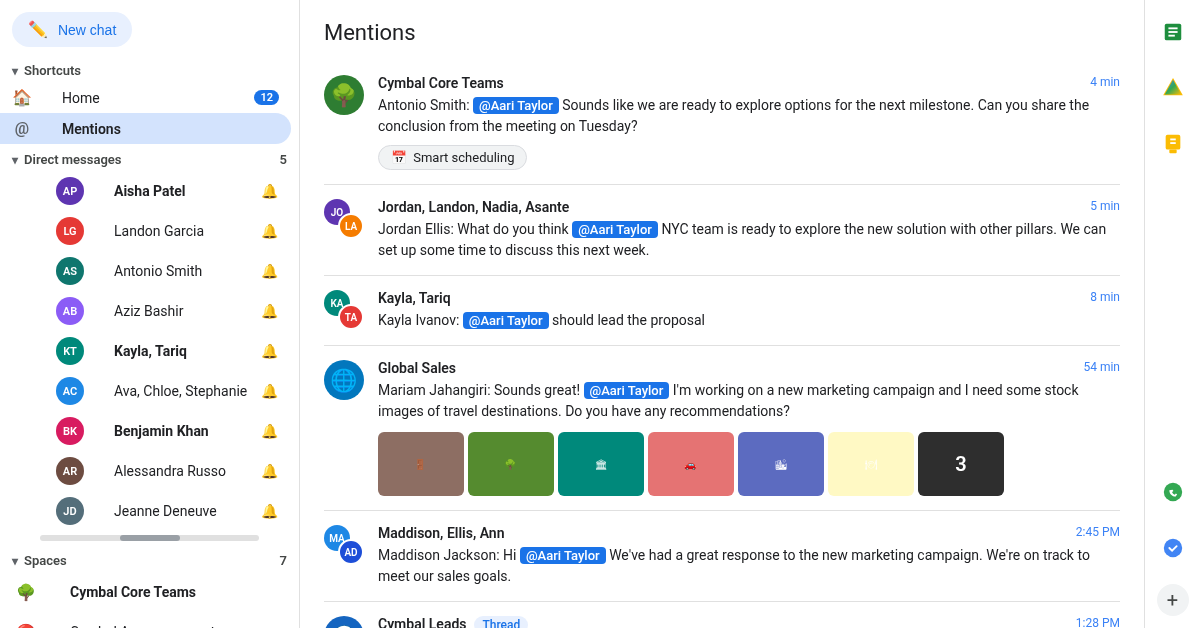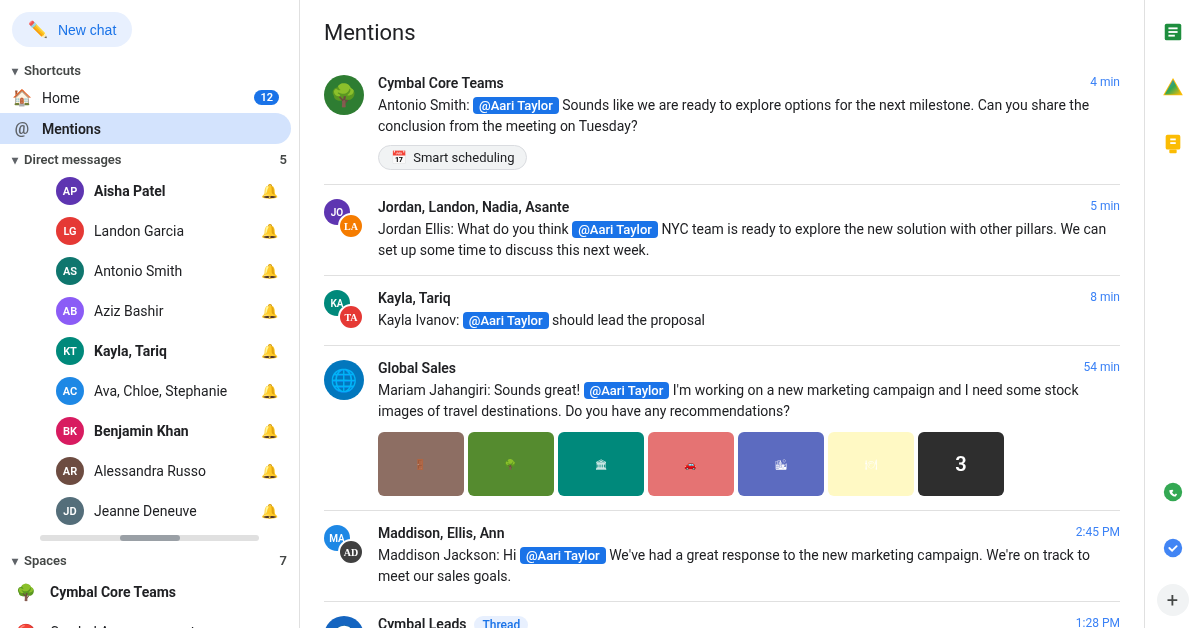--- a/index.html
+++ b/index.html
@@ -55,21 +55,21 @@
       gap: 10px;
       padding: 6px 12px;
       cursor: pointer;
       border-radius: 0 20px 20px 0;
       margin-right: 8px;
       color: #202124;
       font-size: 14px;
     }
     .nav-item.active { background: #d3e3fd; font-weight: 600; }
     .nav-item .nav-icon { font-size: 16px; color: #5f6368; width: 20px; text-align: center; }
-    .nav-item .nav-label { flex: 1; }
+    .nav-item .nav-label { flex: 1; margin-left: 20px; }
     .nav-item .nav-badge {
       background: #1a73e8;
       color: #fff;
       border-radius: 10px;
       font-size: 11px;
       padding: 1px 6px;
       font-weight: 600;
     }
 
     .avatar-small {
@@ -267,21 +267,21 @@
     .group-avatar {
       width: 40px;
       height: 40px;
       position: relative;
       flex-shrink: 0;
     }
     .group-avatar .av1 {
       width: 26px; height: 26px; border-radius: 50%; position: absolute; top: 0; left: 0;
     }
     .group-avatar .av2 {
-      width: 26px; height: 26px; border-radius: 50%; position: absolute; bottom: 0; right: 0; border: 2px solid #fff; font-family: Liberation Serif, serif;
+      width: 26px; height: 26px; border-radius: 50%; position: absolute; bottom: 0; right: 0; border: 2px solid #fff;
     }
   </style>
 </head>
 <body>
 
 <div id="sidebar">
   <button class="new-chat-btn">
     <span class="pencil-icon">✏️</span>
     <span>New chat</span>
   </button>
@@ -472,21 +472,21 @@
       </div>
             <div class="gallery-img" style="background:#555">
       <div class="gallery-overlay">3</div>
     </div>
           </div>
     </div>
   </div>
       <div class="mention-card">
     <div class="group-avatar">
       <div class="av1" style="background:#1e88e5;display:flex;align-items:center;justify-content:center;color:#fff;font-size:10px;font-weight:600">MA</div>
-      <div class="av2" style="background:#404040;display:flex;align-items:center;justify-content:center;color:#fff;font-size:10px;font-weight:600">AD</div>
+      <div class="av2" style="background:#1d4ed8;display:flex;align-items:center;justify-content:center;color:#fff;font-size:10px;font-weight:600">AD</div>
     </div>
     <div class="mention-body">
       <div class="mention-header">
         <div>
           <span class="mention-sender">Maddison, Ellis, Ann</span>
         </div>
         <span class="mention-time">2:45 PM</span>
       </div>
       <div class="mention-text">
         <span>Maddison Jackson: Hi </span><span class="mention-tag">@Aari Taylor</span><span> We've had a great response to the new marketing campaign. We're on track to meet our sales goals.</span>

